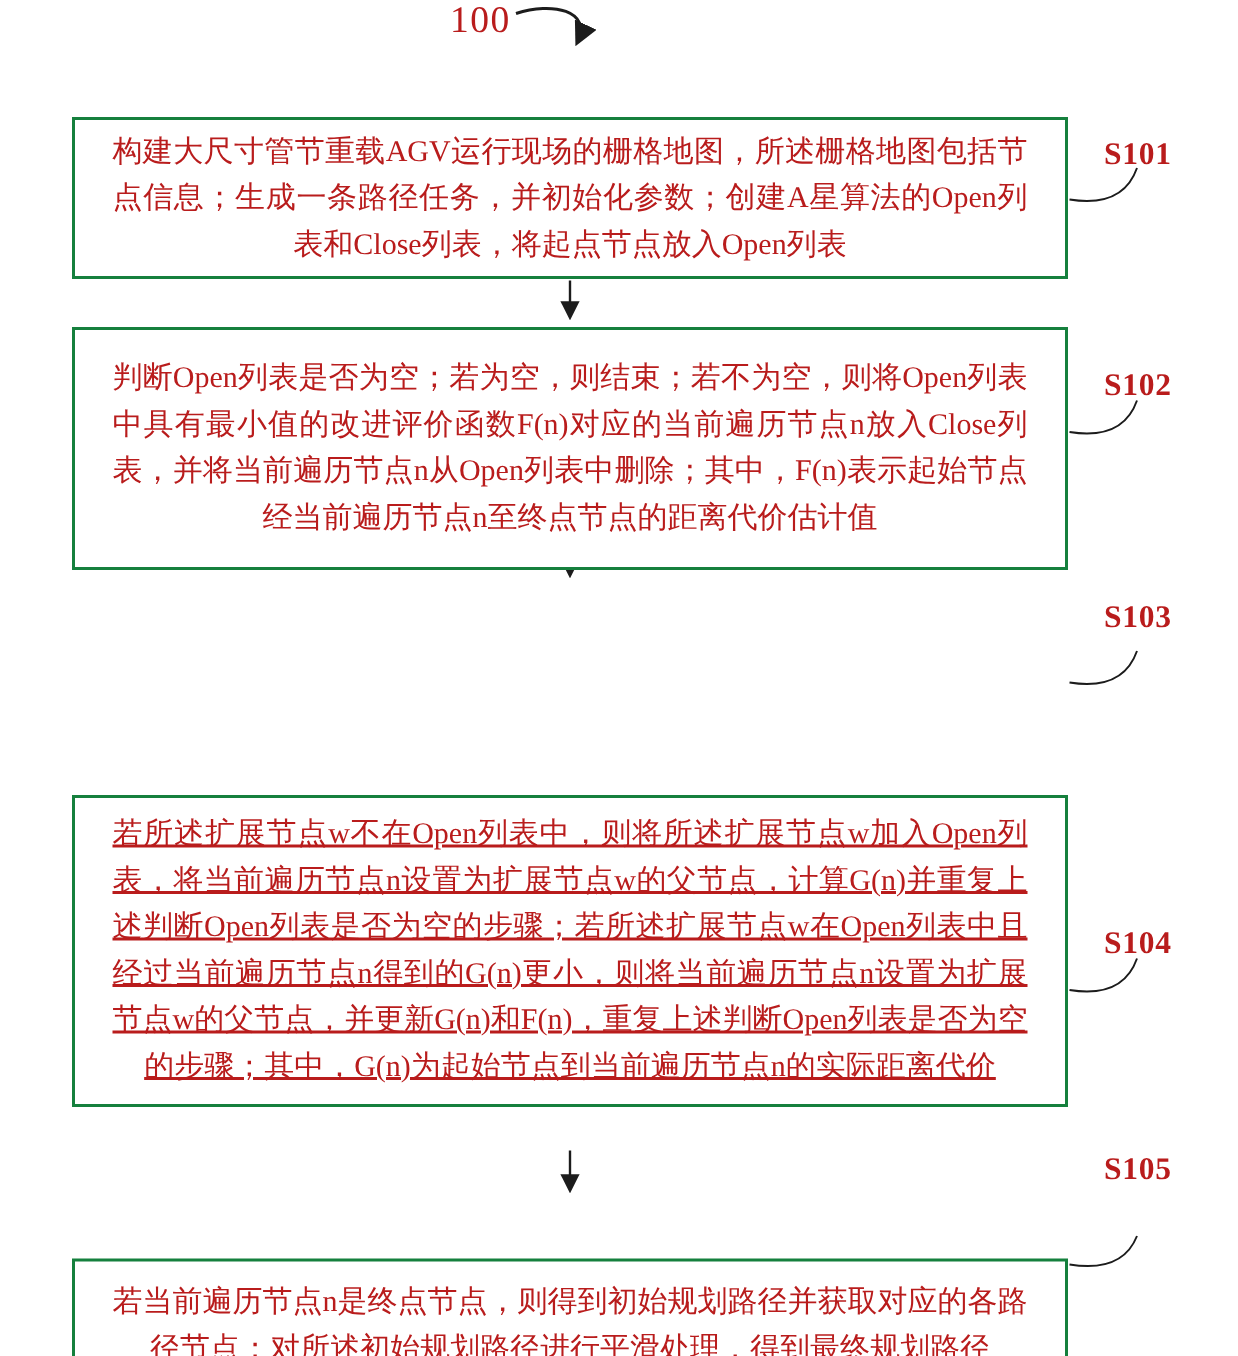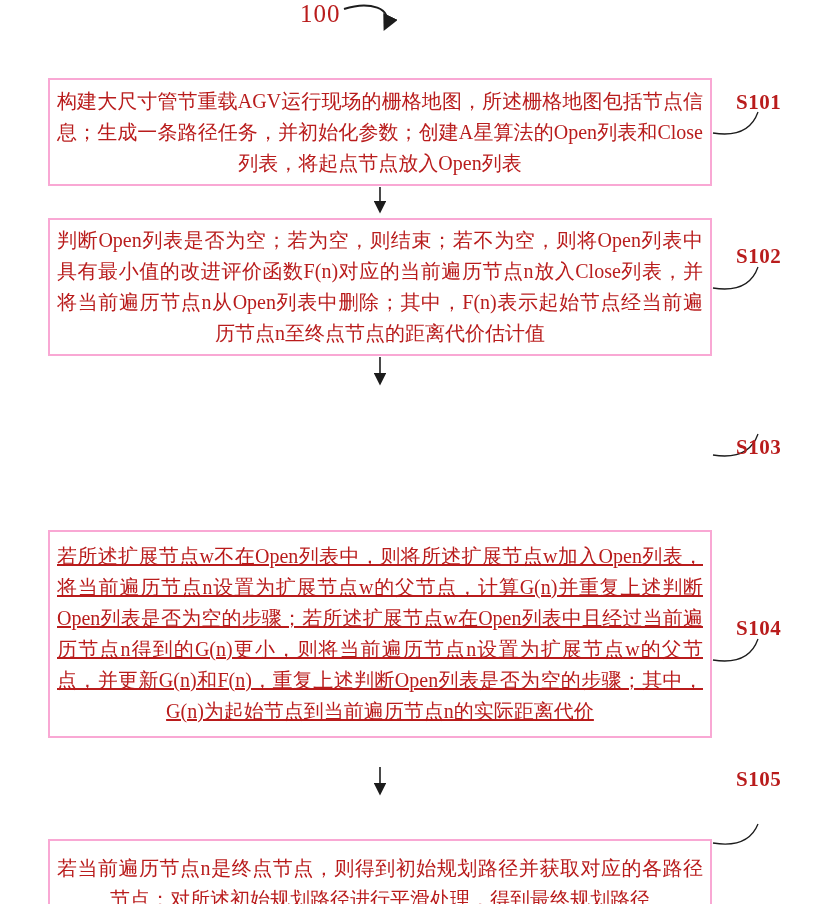--- a/index.html
+++ b/index.html
@@ -28,27 +28,27 @@
     position: absolute;
     left: 300px;
     top: 0px;
     font-size: 25px;
     letter-spacing: 1px;
   }
   .step-box {
     position: absolute;
     left: 48px;
     width: 664px;
-    border: 2px solid #f9a8d4;
+    border: 2px solid #15803d;
     box-sizing: border-box;
     background: #ffffff;
     display: flex;
     align-items: center;
     justify-content: center;
-    padding: 4px 7px;
+    padding: 4px 25px;
   }
   .step-text {
     width: 100%;
     font-size: 20px;
     line-height: 31px;
     text-align: justify;
     text-align-last: center;
     text-justify: inter-character;
   }
   .step-label {
@@ -84,32 +84,32 @@
     <path d="M 713 288 C 738 292, 752 284, 758 267" fill="none" stroke="#1c1c1c" stroke-width="1.3"></path>
     <path d="M 713 455 C 738 459, 752 451, 758 434" fill="none" stroke="#1c1c1c" stroke-width="1.3"></path>
     <path d="M 713 660 C 738 664, 752 656, 758 639" fill="none" stroke="#1c1c1c" stroke-width="1.3"></path>
     <path d="M 713 843 C 738 847, 752 839, 758 824" fill="none" stroke="#1c1c1c" stroke-width="1.3"></path>
   </svg>
 
   <div class="step-box" style="top:78px; height:108px;">
     <div class="step-text">构建大尺寸管节重载AGV运行现场的栅格地图，所述栅格地图包括节点信息；生成一条路径任务，并初始化参数；创建A星算法的Open列表和Close列表，将起点节点放入Open列表</div>
   </div>
 
-  <div class="step-box" style="top:218px; height:138px;">
+  <div class="step-box" style="top:218px; height:162px;">
     <div class="step-text">判断Open列表是否为空；若为空，则结束；若不为空，则将Open列表中具有最小值的改进评价函数F(n)对应的当前遍历节点n放入Close列表，并将当前遍历节点n从Open列表中删除；其中，F(n)表示起始节点经当前遍历节点n至终点节点的距离代价估计值</div>
   </div>
 
 
   <div class="step-box" style="top:530px; height:208px;text-decoration:underline;">
     <div class="step-text">若所述扩展节点w不在Open列表中，则将所述扩展节点w加入Open列表，将当前遍历节点n设置为扩展节点w的父节点，计算G(n)并重复上述判断Open列表是否为空的步骤；若所述扩展节点w在Open列表中且经过当前遍历节点n得到的G(n)更小，则将当前遍历节点n设置为扩展节点w的父节点，并更新G(n)和F(n)，重复上述判断Open列表是否为空的步骤；其中，G(n)为起始节点到当前遍历节点n的实际距离代价</div>
   </div>
 
   <div class="step-box" style="top:792px; height:90px;margin-top:47px;">
     <div class="step-text">若当前遍历节点n是终点节点，则得到初始规划路径并获取对应的各路径节点；对所述初始规划路径进行平滑处理，得到最终规划路径</div>
   </div>
 
   <div class="step-label" style="top:90px;">S101</div>
   <div class="step-label" style="top:244px;">S102</div>
-  <div class="step-label" style="top:435px;">S103</div>
+  <div class="step-label" style="top:399px;">S103</div>
   <div class="step-label" style="top:616px;">S104</div>
   <div class="step-label" style="top:767px;">S105</div>
 
 </div>
 
 </body></html>

